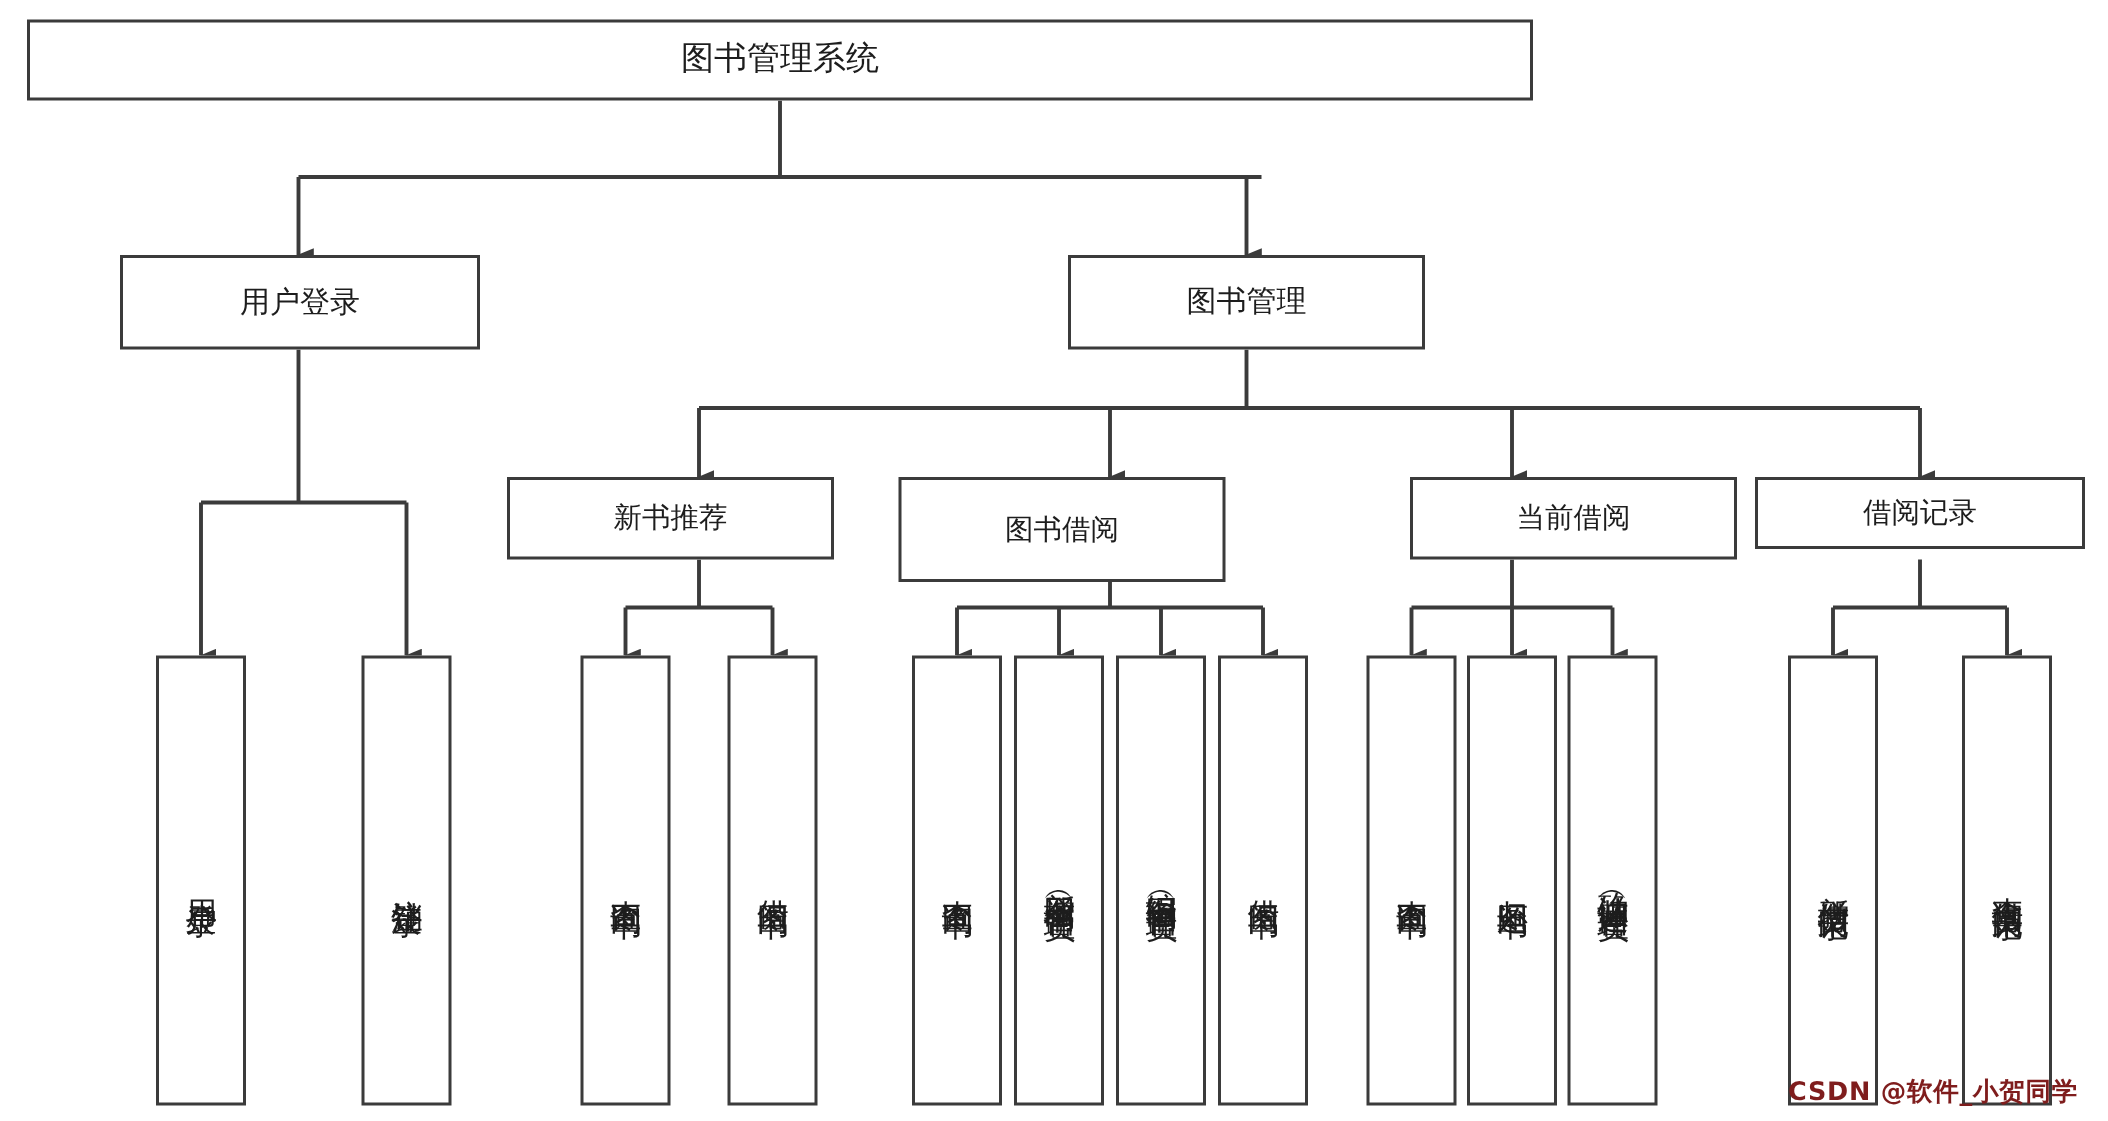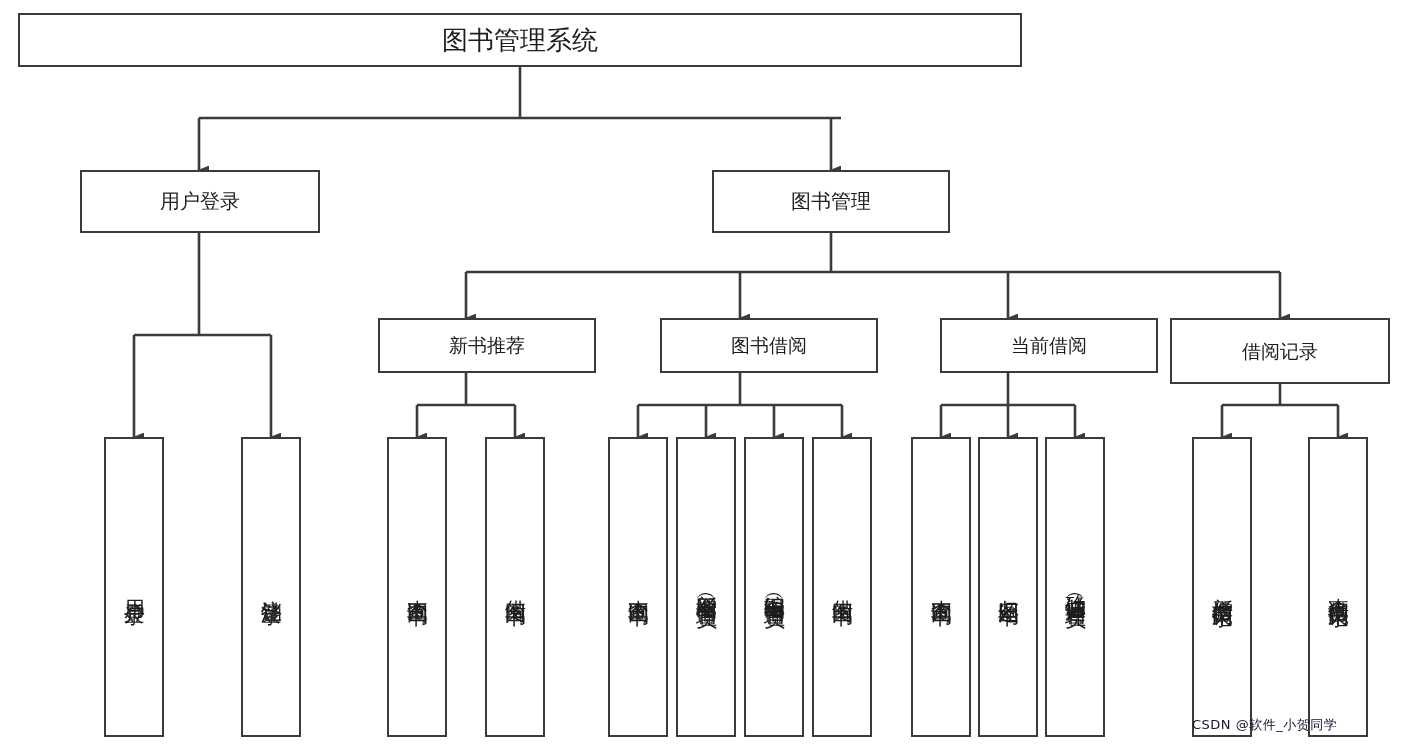--- a/index.html
+++ b/index.html
@@ -23,21 +23,21 @@
     box-sizing: border-box;
     border: 2px solid #3b3b3b;
     background: #ffffff;
     display: flex;
     align-items: center;
     justify-content: center;
     color: #1d1d1d;
     line-height: 1.18;
   }
   .node.lv0 {
-    font-size: 26px;
+    font-size: 22px;
   }
   .node.lv1 {
     font-size: 20px;
   }
   .node.lv2 {
     font-size: 19px;
   }
   .node.leaf {
     font-size: 21px;
     writing-mode: vertical-rl;
@@ -54,24 +54,25 @@
   svg.edges {
     position: absolute;
     left: 0;
     top: 0;
     width: 1405px;
     height: 747px;
     pointer-events: none;
   }
   .watermark {
     position: absolute;
-    font-size: 13px;
-    color: #0f172a;
+    font-size: 17px;
+    color: #7f1d1d;
     white-space: nowrap;
     letter-spacing: 0.5px;
+    font-weight: bold;
   }
 </style>
 </head>
 <body>
 
 <div id="canvas">
 
   <svg class="edges" viewBox="0 0 1405 747" xmlns="http://www.w3.org/2000/svg">
     <defs>
       <marker id="arrowhead" markerWidth="9" markerHeight="11" refX="4.5" refY="10.2" orient="auto" markerUnits="userSpaceOnUse">
@@ -126,30 +127,30 @@
     <span>图书管理系统</span>
   </div>
 
   <div class="node lv1" style="left:80px; top:170px; width:240px; height:63px;">
     <span>用户登录</span>
   </div>
   <div class="node lv1" style="left:712px; top:170px; width:238px; height:63px;font-family:Liberation Serif, serif;">
     <span>图书管理</span>
   </div>
 
-  <div class="node lv2" style="left:378px; top:318px; width:218px; height:55px;">
+  <div class="node lv2" style="left:338px; top:318px; width:218px; height:55px;">
     <span>新书推荐</span>
   </div>
-  <div class="node lv2" style="left:660px; top:318px; width:218px; height:55px;">
+  <div class="node lv2" style="left:599px; top:318px; width:218px; height:70px;">
     <span>图书借阅</span>
   </div>
   <div class="node lv2" style="left:900px; top:318px; width:218px; height:55px;margin-left:40px;">
     <span>当前借阅</span>
   </div>
-  <div class="node lv2" style="left:1170px; top:318px; width:220px; height:66px;">
+  <div class="node lv2" style="left:1170px; top:318px; width:220px; height:48px;">
     <span>借阅记录</span>
   </div>
 
   <div class="node leaf" style="left:104px; top:437px; width:60px; height:300px;">
     <span class="leaf-text">用户登录</span>
   </div>
   <div class="node leaf" style="left:241px; top:437px; width:60px; height:300px;">
     <span class="leaf-text">注销登录</span>
   </div>
 

